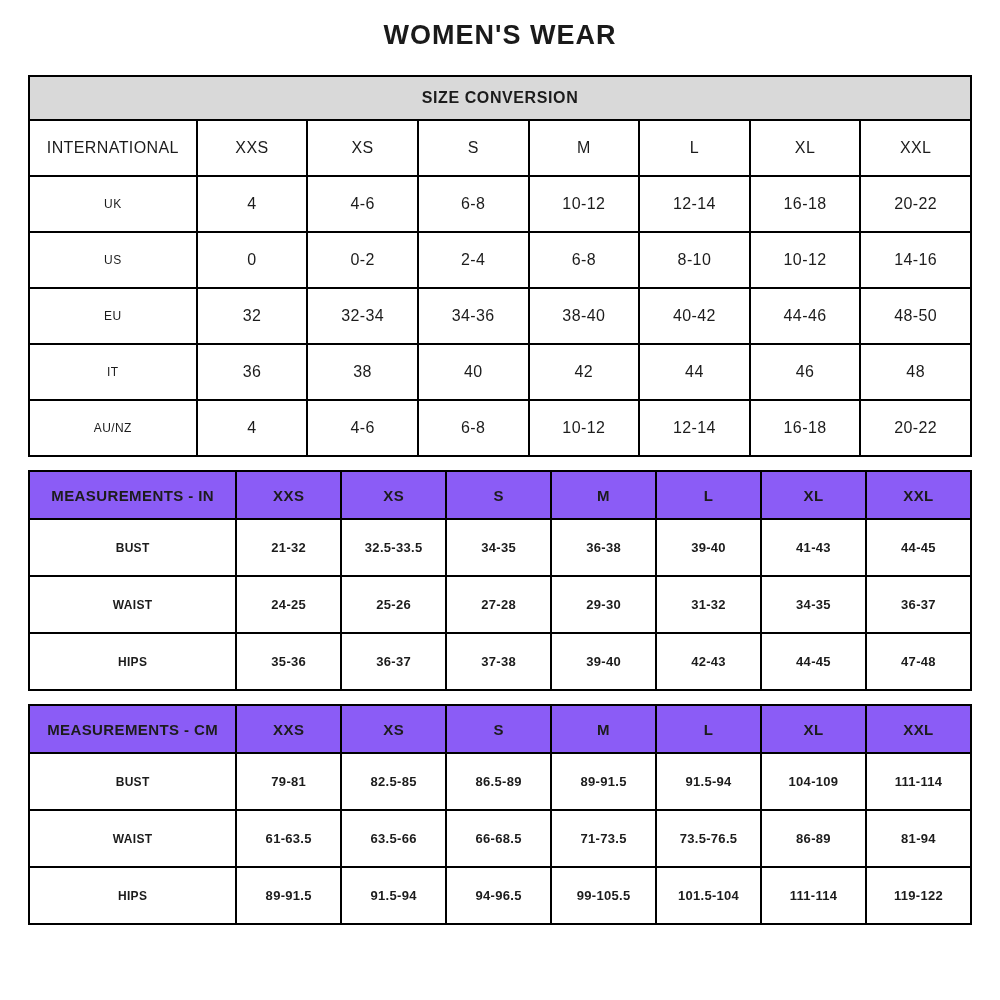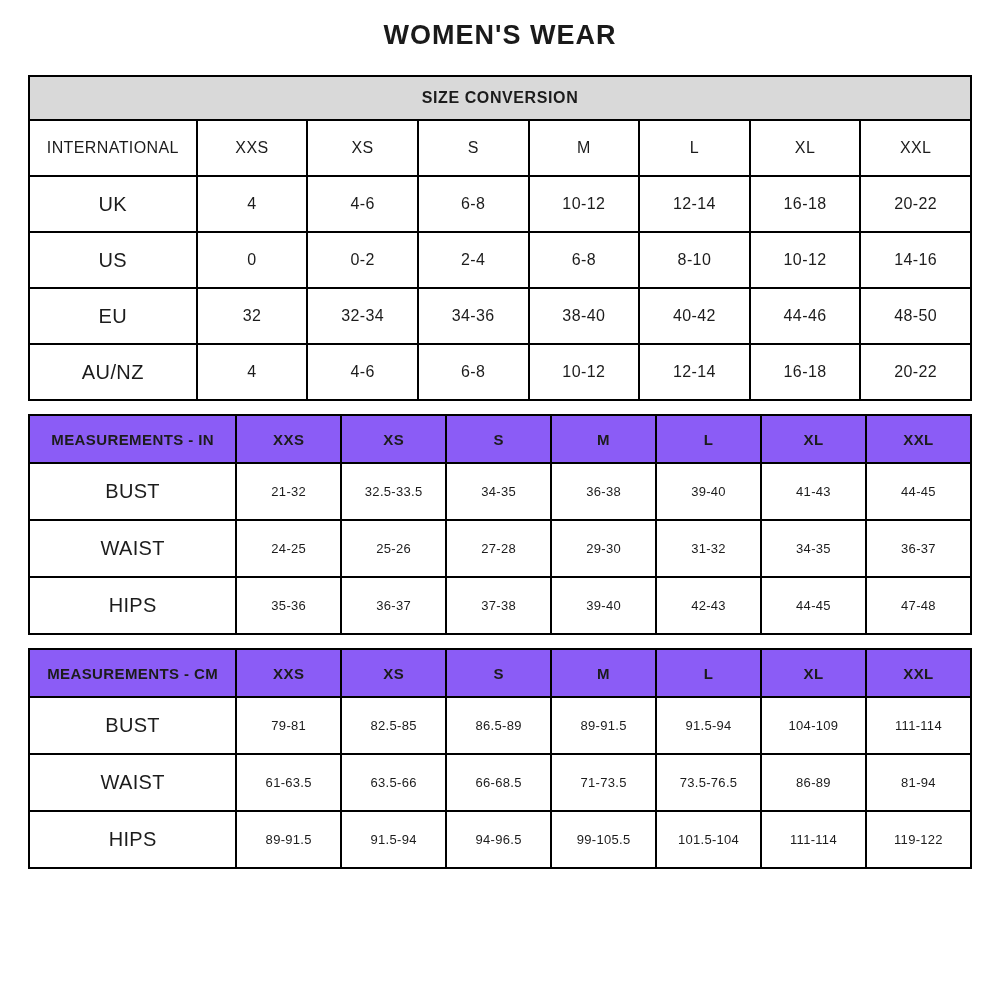--- a/index.html
+++ b/index.html
@@ -65,28 +65,28 @@
     font-weight: 700;
     font-size: 15px;
     height: 46px;
     letter-spacing: 0.4px;
   }
   .meas-table th.col-head.first {
     font-size: 15px;
   }
   .meas-table td {
     font-size: 13px;
-    font-weight: 400;
+    font-weight: 700;
     height: 55px;
     letter-spacing: 0.3px;
     border-radius: 9px;
   }
   .meas-table td.row-head,
   .size-table td.row-head {
-    font-size: 20px;
+    font-size: 12px;
   }
   col.label-col-size { width: 17.8%; }
   col.label-col-meas { width: 22%; }
 </style>
 </head>
 <body>
 
 <div class="page">
 
   <h1 class="page-title">WOMEN'S WEAR</h1>
@@ -142,20 +142,30 @@
           <td class="row-head">EU</td>
           <td>32</td>
           <td>32-34</td>
           <td>34-36</td>
           <td>38-40</td>
           <td>40-42</td>
           <td>44-46</td>
           <td>48-50</td>
         </tr>
         <tr>
+          <td class="row-head">IT</td>
+          <td>36</td>
+          <td>38</td>
+          <td>40</td>
+          <td>42</td>
+          <td>44</td>
+          <td>46</td>
+          <td>48</td>
+        </tr>
+        <tr>
           <td class="row-head">AU/NZ</td>
           <td>4</td>
           <td>4-6</td>
           <td>6-8</td>
           <td>10-12</td>
           <td>12-14</td>
           <td>16-18</td>
           <td>20-22</td>
         </tr>
       </tbody>

